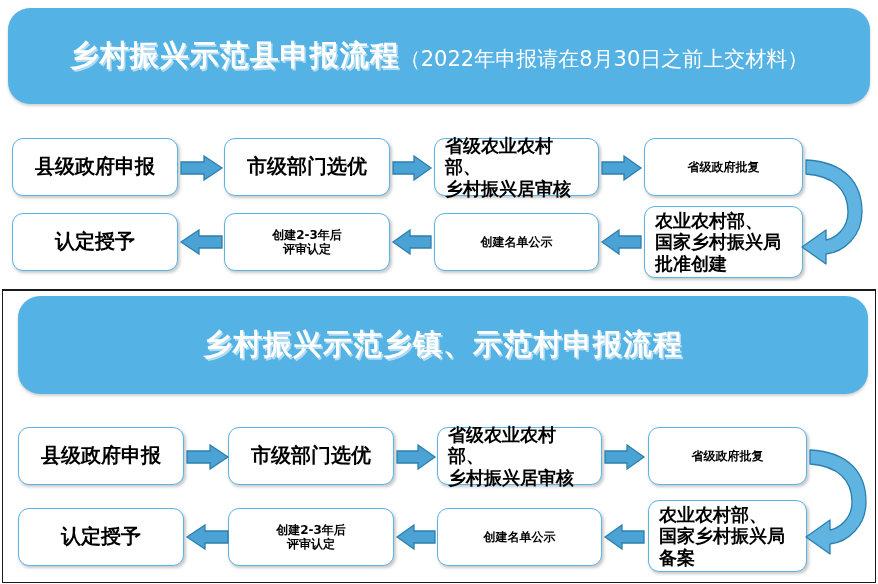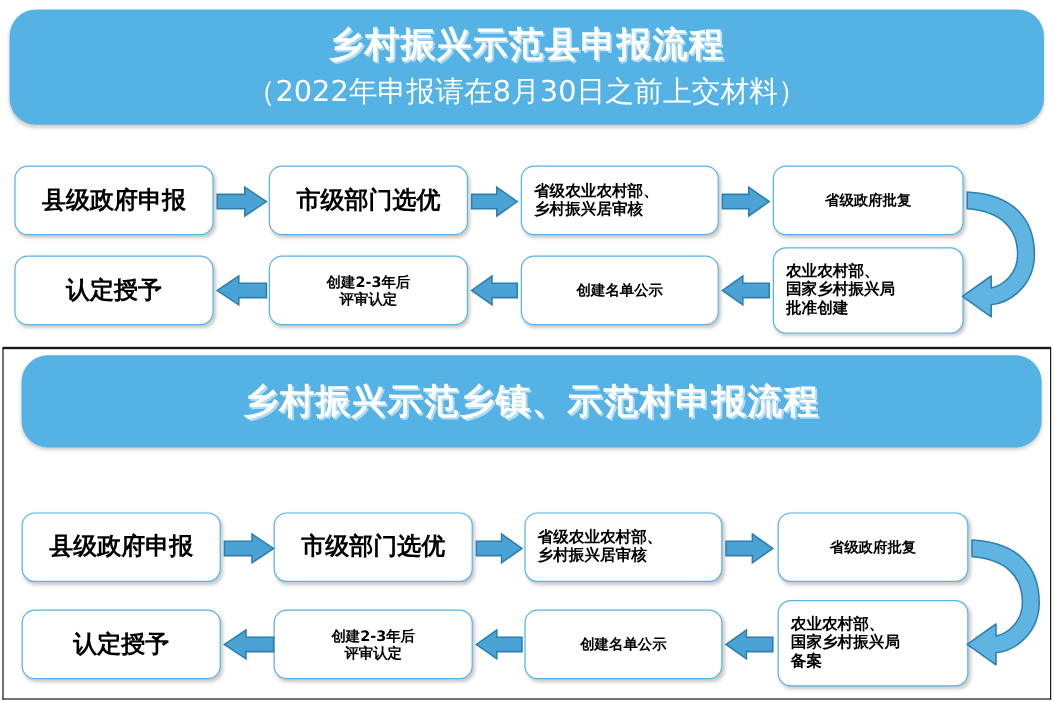--- a/index.html
+++ b/index.html
@@ -17,43 +17,42 @@
     overflow: hidden;
   }
 
   
   .banner {
     position: absolute;
     background: #54b2e4;
     border-radius: 22px;
     box-shadow: 0 2px 3px rgba(0,0,0,0.18);
     display: flex;
-    flex-direction: column;
     align-items: center;
     justify-content: center;
     color: #ffffff;
   }
   .banner-title {
     font-size: 29px;
     font-weight: bold;
     letter-spacing: 1px;
     line-height: 1.15;
     text-shadow: 1.5px 1.5px 0 rgba(255,255,255,0.55);
     white-space: nowrap;
   }
   .banner-sub {
-    font-size: 24px;
+    font-size: 21px;
     font-weight: normal;
     line-height: 1.2;
     margin-top: 7px;
     white-space: nowrap;
   }
 
   #banner1 { left: 8px;  top: 8px;   width: 862px; height: 96px; }
-  #banner2 { left: 18px; top: 296px; width: 850px; height: 77px; }
+  #banner2 { left: 18px; top: 296px; width: 850px; height: 98px; }
 
   
   #lower-frame {
     position: absolute;
     left: 2px; top: 290px;
     width: 874px; height: 293px;
     border: 1.6px solid #1a1a1a;
     border-top: none;
     pointer-events: none;
   }
@@ -76,21 +75,21 @@
     justify-content: center;
     text-align: center;
     color: #000000;
     font-weight: bold;
     line-height: 1.18;
     padding: 2px 19px;
   }
   .node .txt { display: block; white-space: pre-line; }
   .node.big   { font-size: 20px; }
   .node.mid   { font-size: 12px; }
-  .node.small { font-size: 13px; }
+  .node.small { font-size: 18px; }
   .node.left-al { justify-content: flex-start; text-align: left; padding-left: 10px; }
 
   
   .arrow-svg { position: absolute; overflow: visible; }
 
   
   .curve-svg { position: absolute; overflow: visible; }
 </style>
 </head>
 <body>

